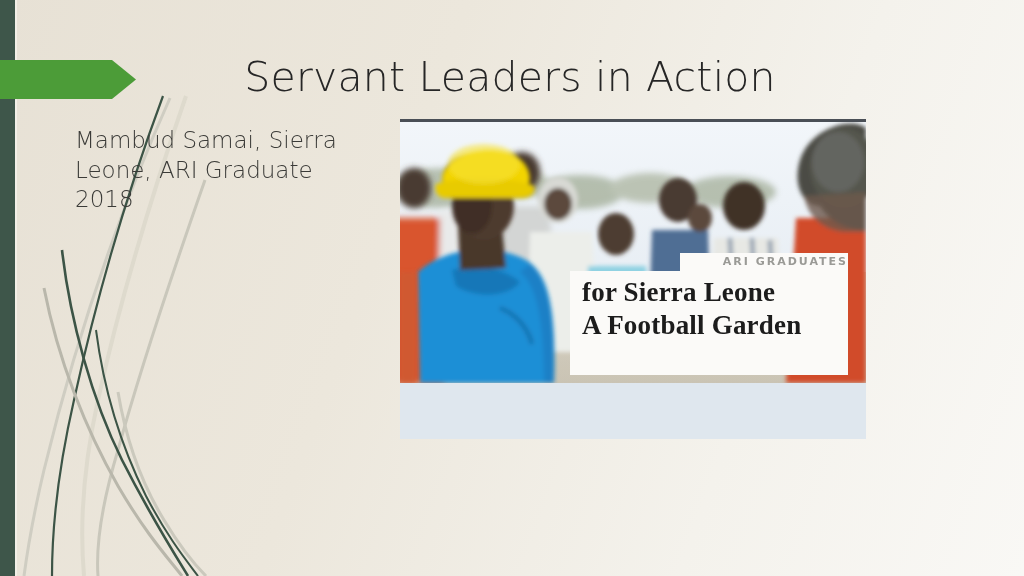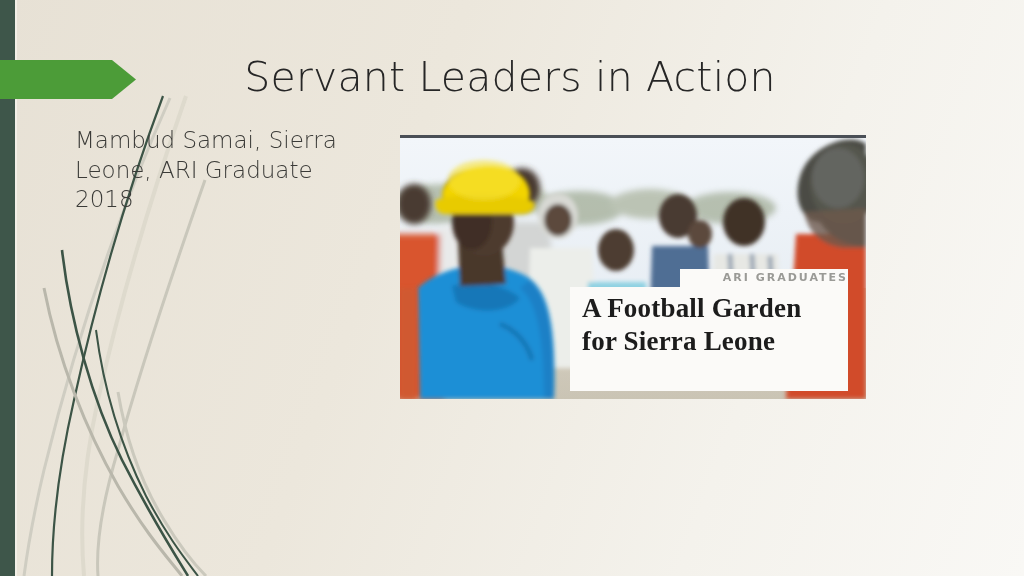--- a/index.html
+++ b/index.html
@@ -72,22 +72,22 @@
     font-size: 23px;
     line-height: 29.5px;
   }
   .body-text p {
     margin: 0 0 10px 0;
   }
 
   
   .photo {
     position: absolute;
-    left: 400px; top: 135px;
-    width: 466px; height: 264px;
+    left: 400px; top: 119px;
+    width: 466px; height: 320px;
     border-top: 3px solid #4a4f56;
     box-sizing: border-box;
     overflow: hidden;
     background: #dfe7ee;
   }
   .photo svg { display: block; }
 
   .caption-box {
     position: absolute;
     left: 170px; top: 149px;
@@ -244,18 +244,18 @@
         <ellipse cx="84" cy="42" rx="36" ry="20" fill="#f7e23c" opacity="0.6"></ellipse>
       </g>
 
       <rect x="0" y="150" width="16" height="111" fill="#cf5a33" opacity="0.85" filter="url(#soft2)"></rect>
     </svg>
 
     <div class="caption-kicker-box"></div>
     <div class="caption-kicker">ARI GRADUATES</div>
     <div class="caption-box"></div>
     <div class="caption-head">
+      <div>for Sierra Leone</div>
       <div>A Football Garden</div>
-      <div>for Sierra Leone</div>
     </div>
   </div>
 
 </div>
 
 </body></html>

